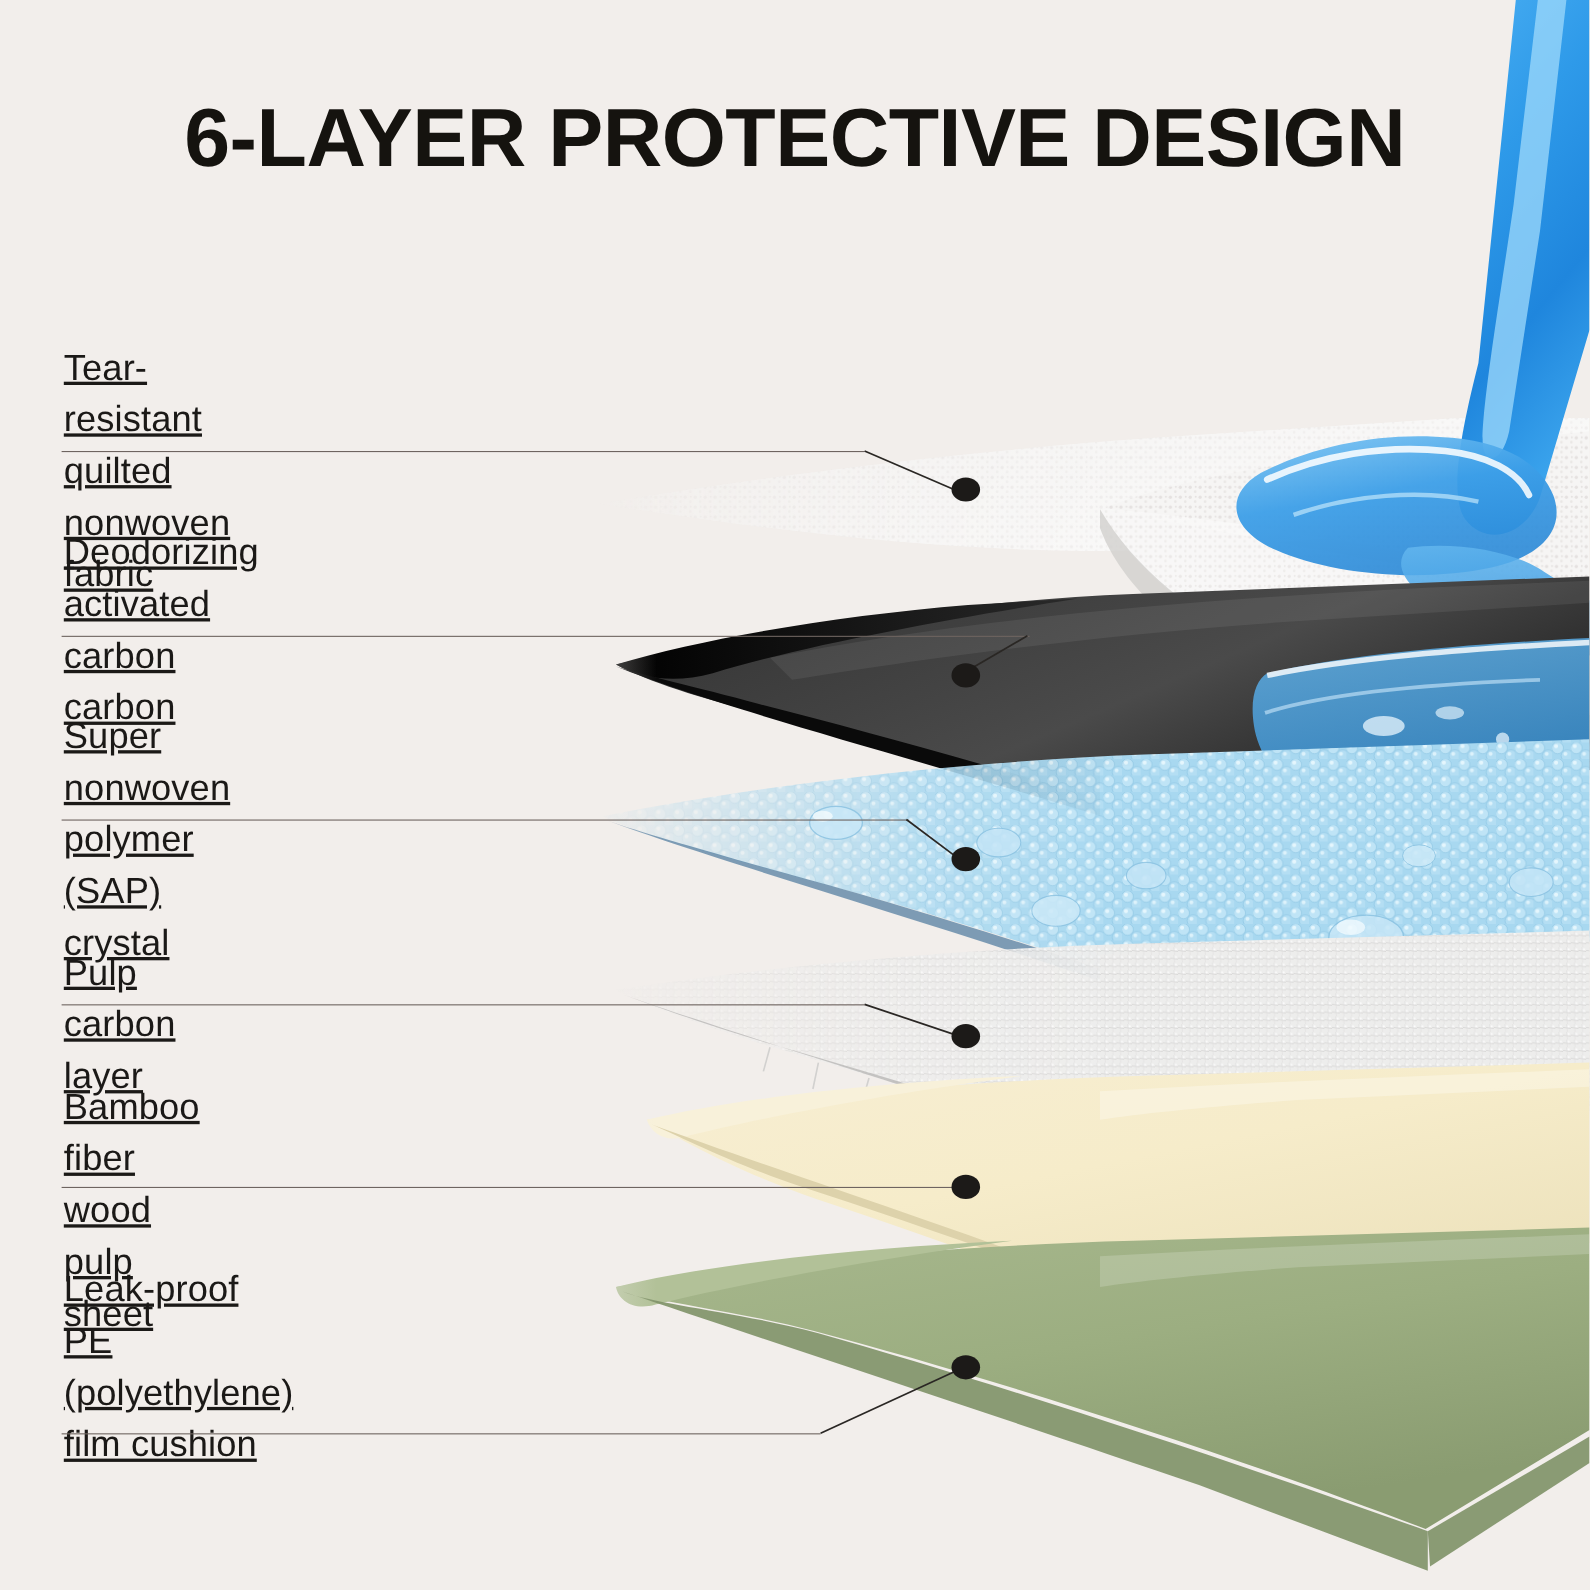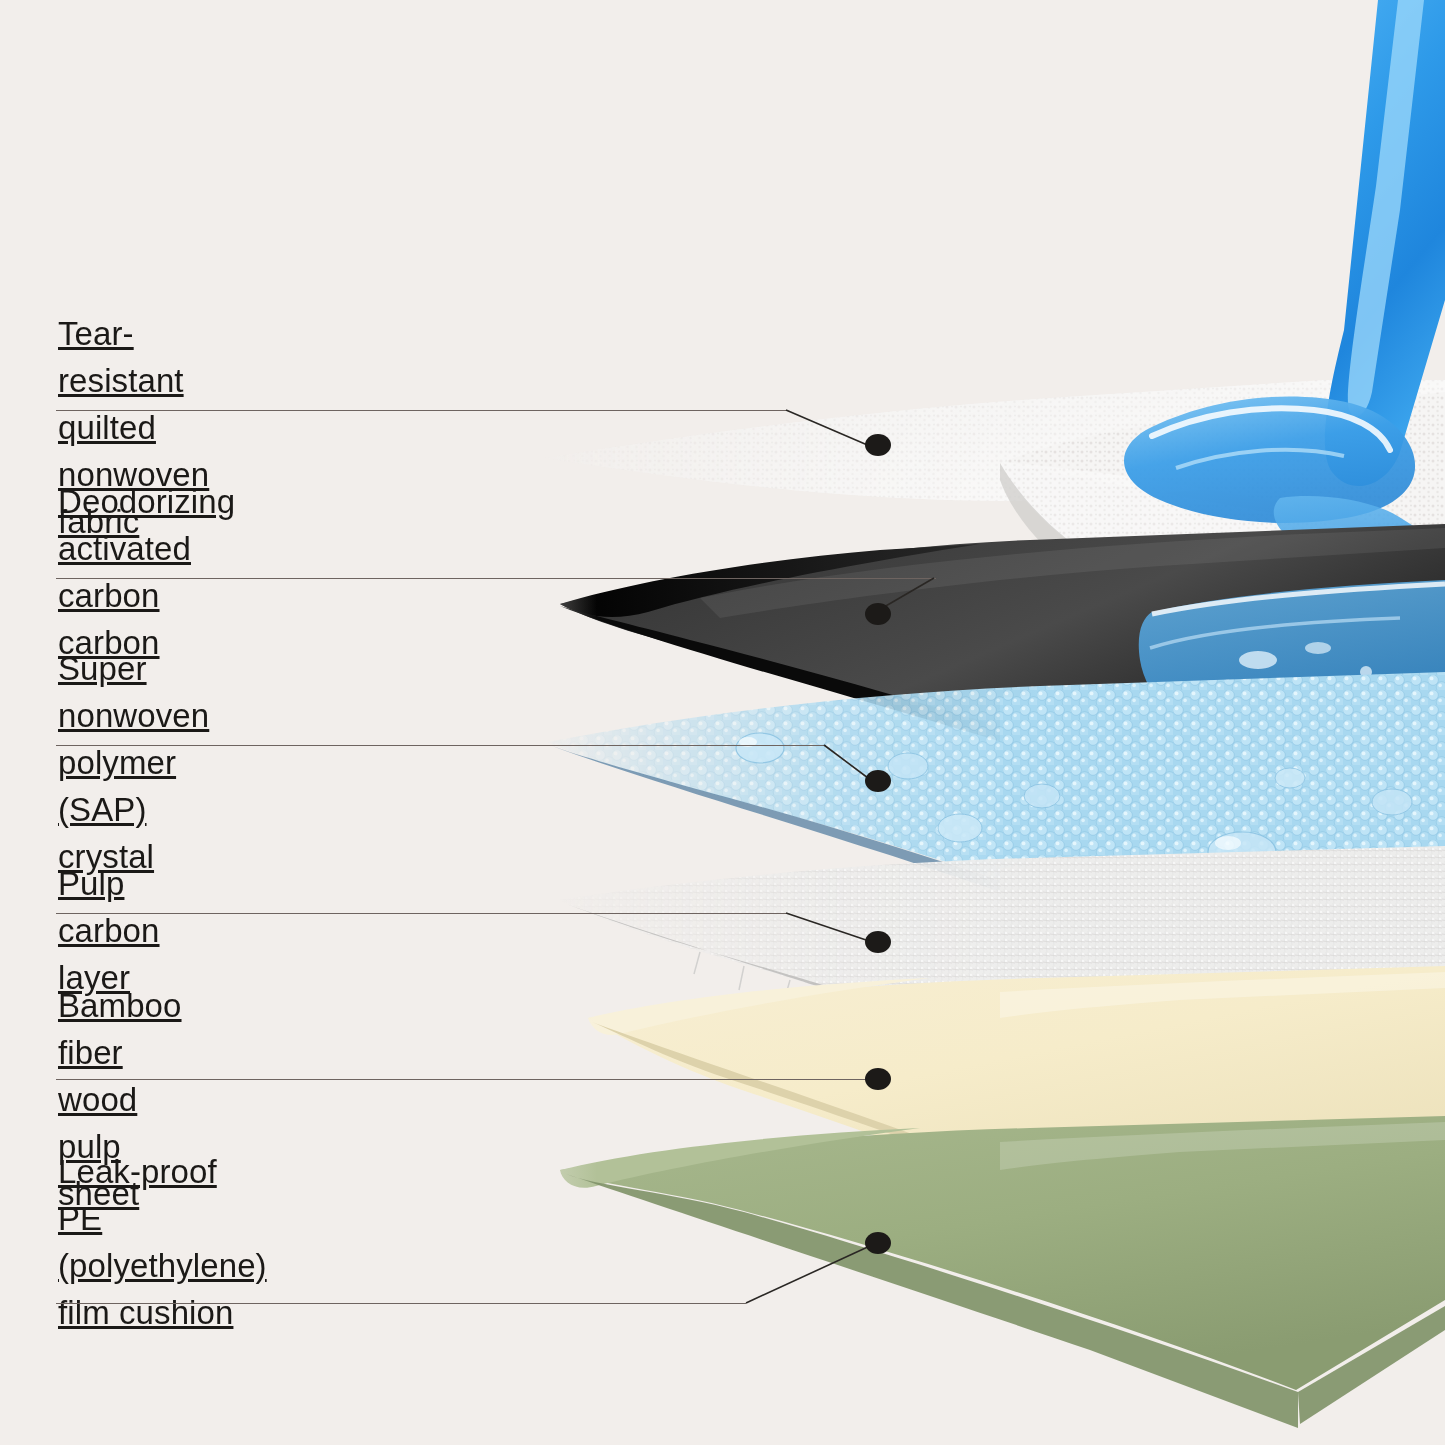--- a/index.html
+++ b/index.html
@@ -267,20 +267,21 @@
                  C 1120 1328, 900 1256, 744 1212 C 668 1192, 596 1186, 566 1174 Z" fill="#7e9167" opacity=".9"></path>
         <path d="M1298 1392 L1445 1306 L1445 1330 L1300 1424 Z" fill="#7e9167" opacity=".9"></path>
         <path d="M1000 1142 C 1140 1134, 1300 1128, 1445 1122 L1445 1140 L1180 1152
                  C 1100 1158, 1040 1164, 1000 1170 Z" fill="#ffffff" opacity=".18"></path>
       </g>
 
       <rect x="520" y="350" width="220" height="1095" fill="url(#gTopFade)" opacity=".55"></rect>
     </svg>
   </div>
 
+  <div id="title">6-LAYER PROTECTIVE DESIGN</div>
 
   <div class="callout">
     <div class="ctext" style="top:310px;">Tear-resistant quilted
 nonwoven fabric</div>
     <div class="rule" style="top:410px; width:730px;"></div>
     <svg class="leader" width="1445" height="1445">
       <path d="M786 410 L872 447" stroke="#2a2724" stroke-width="1.6" fill="none"></path>
     </svg>
     <div class="dot" style="left:865px; top:434px;"></div>
   </div>

